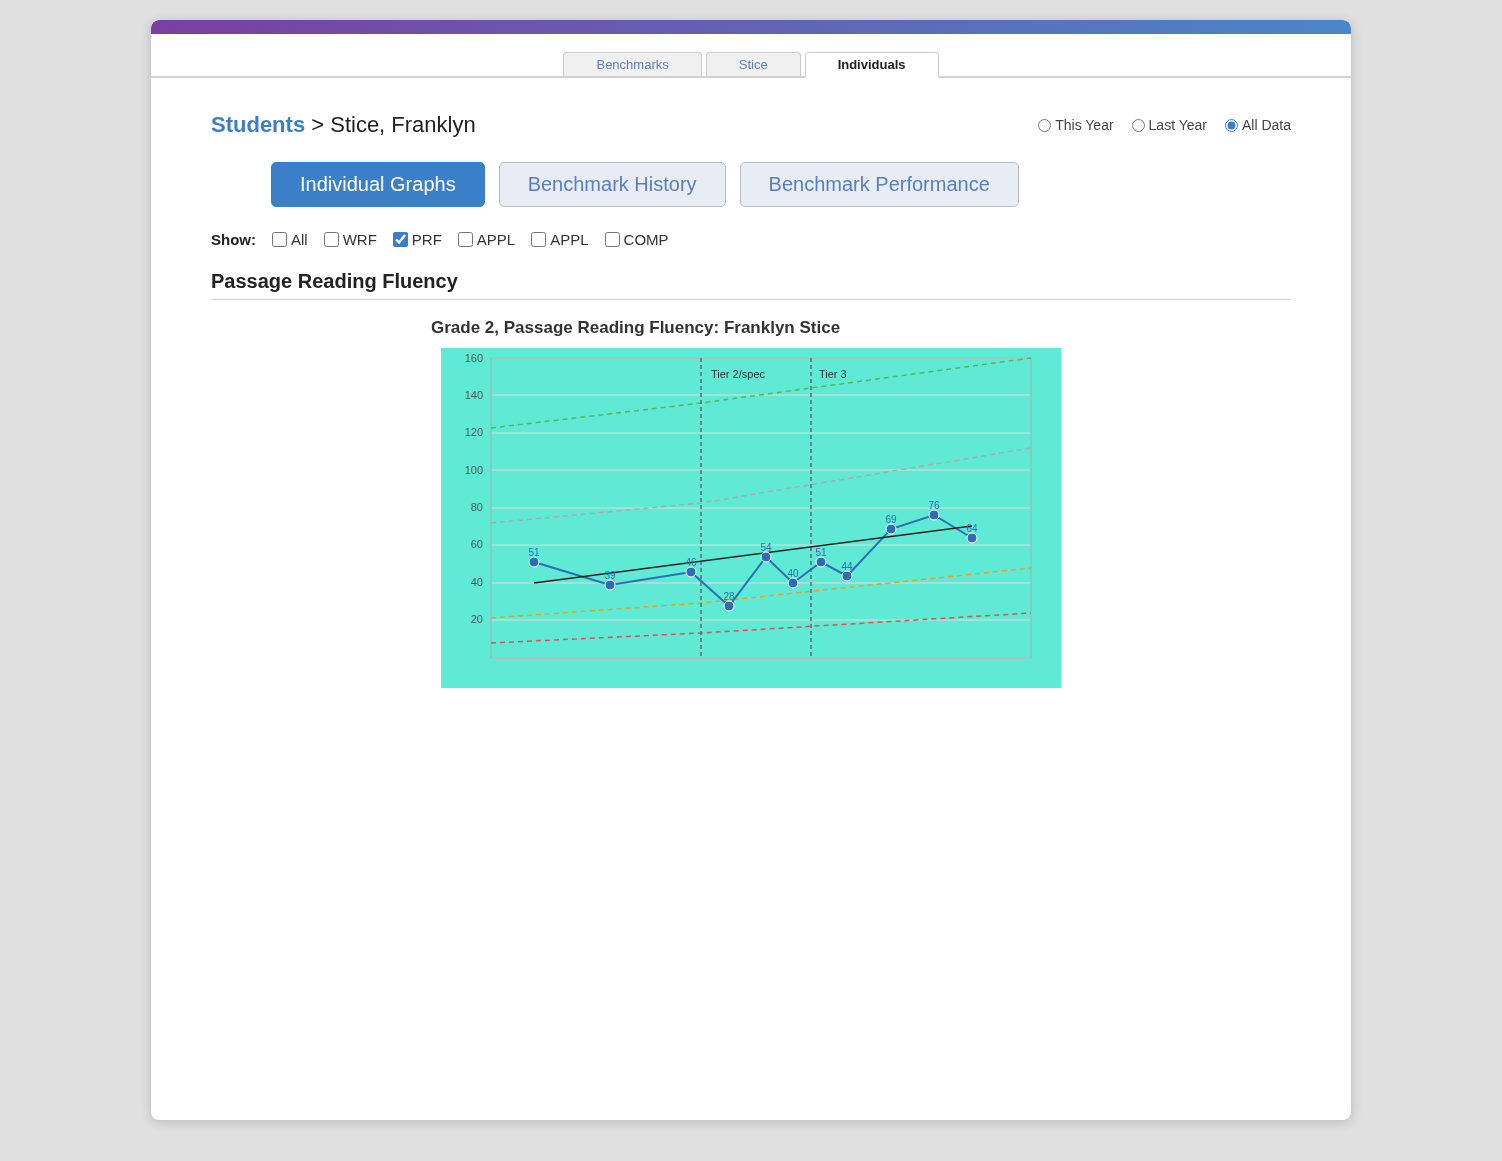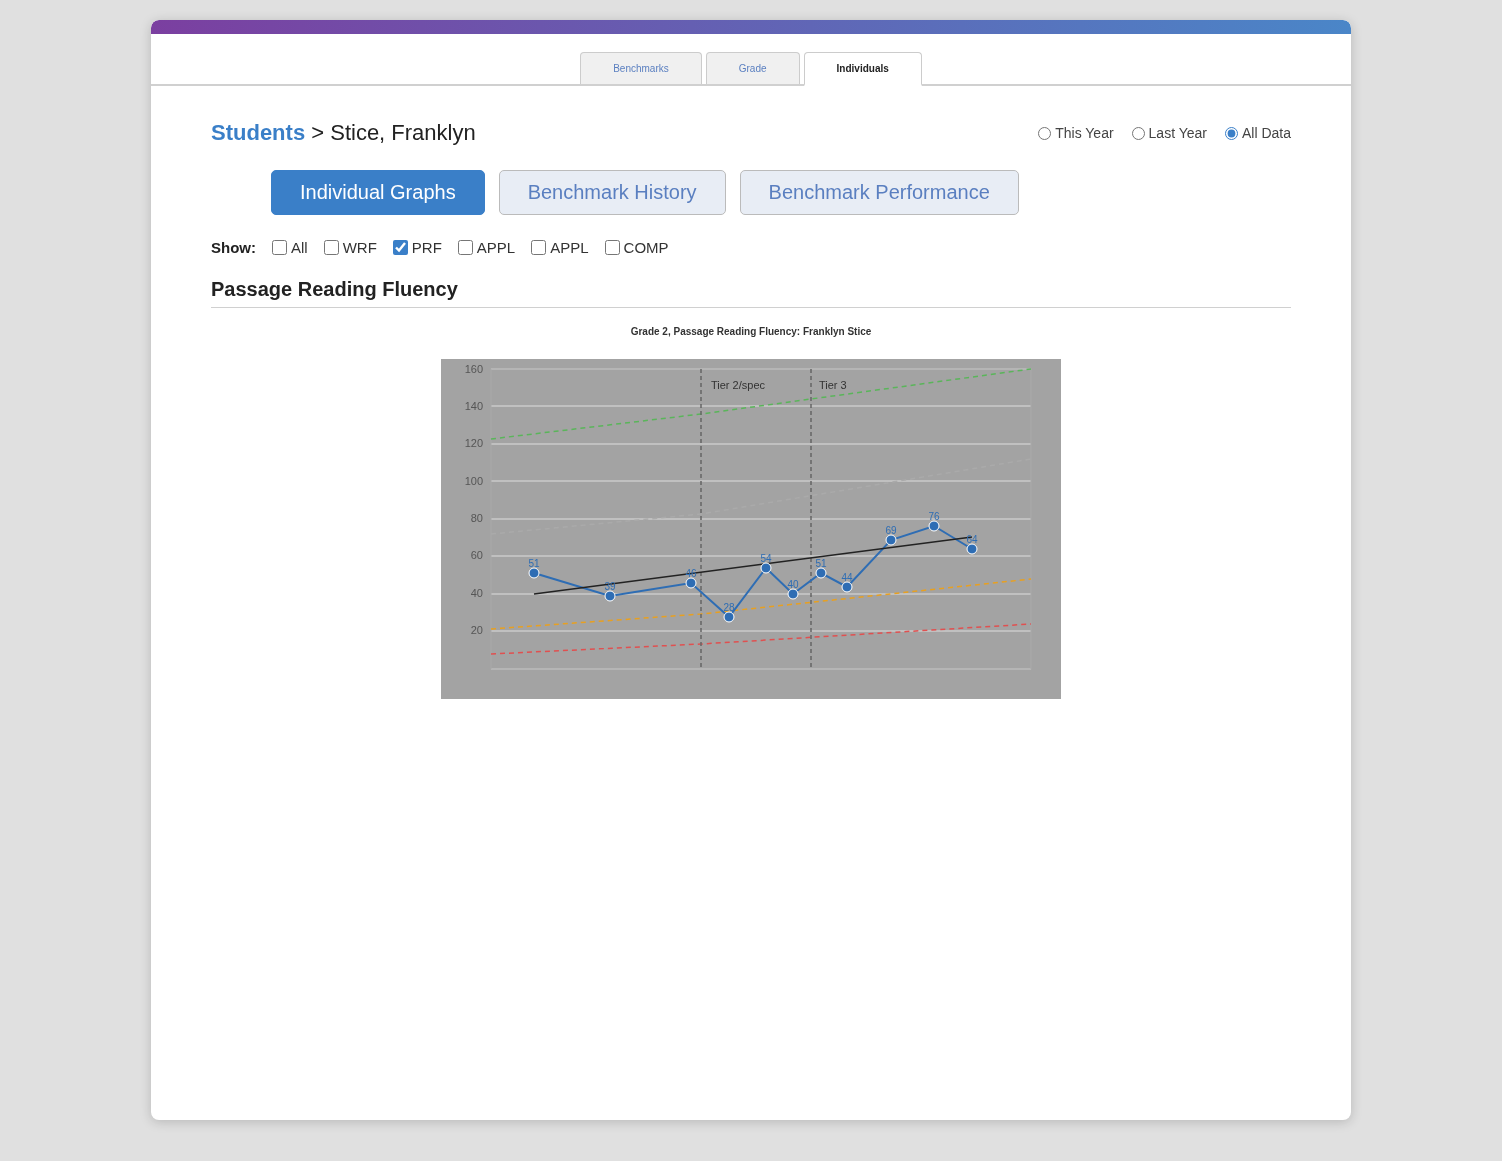--- a/index.html
+++ b/index.html
@@ -27,25 +27,25 @@
       border-radius: 8px 8px 0 0;
     }
     .tab-bar {
       display: flex;
       justify-content: center;
       align-items: center;
       padding: 18px 0 0 0;
       border-bottom: 2px solid #d0d0d0;
     }
     .tab {
-      padding: 10px 32px;
+      padding: 4px 32px;
       border: 1px solid #ccc;
       background: #f0f0f0;
       color: #5a7fc0;
-      font-size: 10px;
+      font-size: 13px;
       cursor: pointer;
       border-radius: 4px 4px 0 0;
       margin: 0 2px;
       border-bottom: none;
     }
     .tab.active {
       background: #fff;
       color: #222;
       font-weight: bold;
       border-color: #ccc;
@@ -151,47 +151,46 @@
     .chart-container {
       display: flex;
       justify-content: center;
       margin-top: 10px;
     }
     .chart-wrapper {
       position: relative;
       width: 640px;
     }
     .chart-title {
-      text-align: center;
-      font-size: 10px;
+      font-size: 17px;
       font-weight: bold;
       color: #333;
-      margin-bottom: 22px;
+      margin-bottom: 10px;
     }
     .chart-area {
       position: relative;
       width: 620px;
       height: 340px;
-      background: #a3a3a3;
+      background: #5eead4;
       margin: 8px auto;
     }
     svg.chart-svg {
       width: 100%;
       height: 100%;
     }
   </style>
 </head>
 <body>
 
 <div class="window">
   <div class="top-bar"></div>
 
   <div class="tab-bar">
     <div class="tab">Benchmarks</div>
-    <div class="tab">Grade</div>
+    <div class="tab">Stice</div>
     <div class="tab active">Individuals</div>
   </div>
 
   <div class="content">
 
     <div class="header-row">
       <div class="breadcrumb">
         <span class="students-link">Students</span><span class="separator"> &gt; </span><span class="student-name">Stice, Franklyn</span>
       </div>
       <div class="radio-group">

